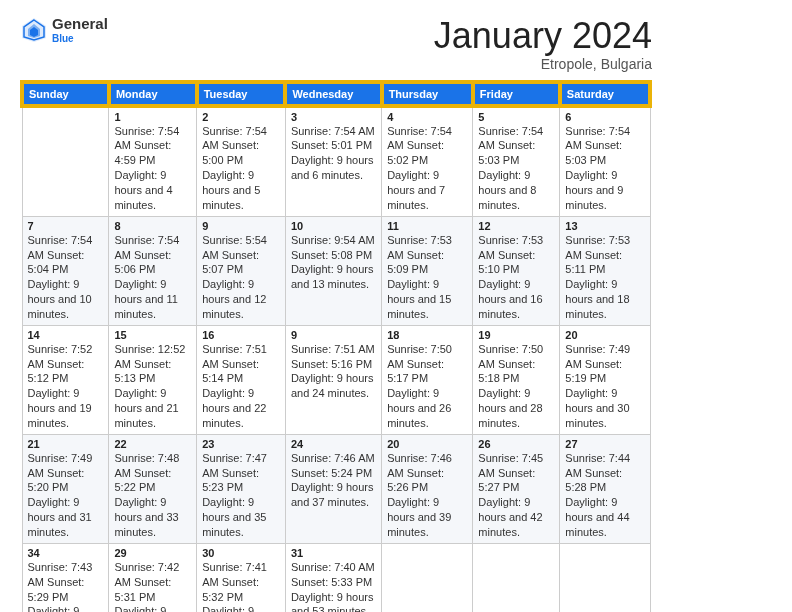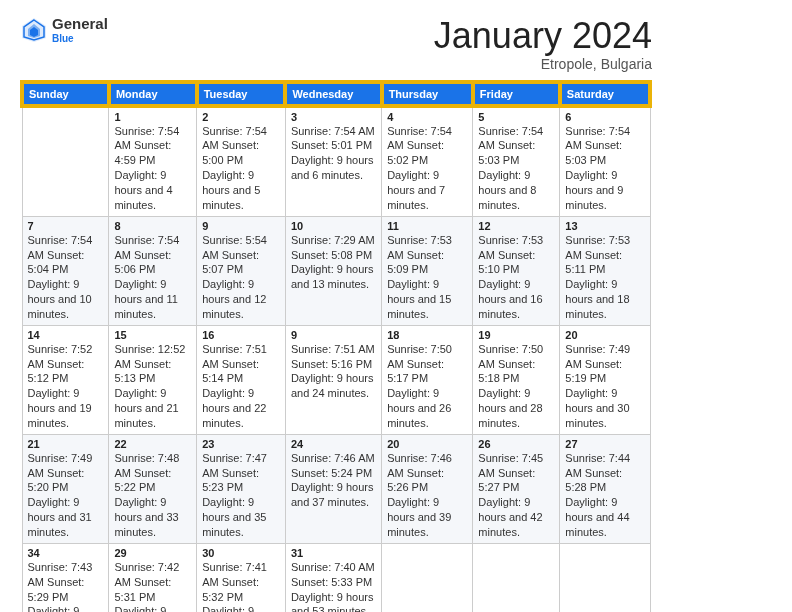--- a/index.html
+++ b/index.html
@@ -200,21 +200,21 @@
           </td>
           <td>
             <span class="day-number">9</span>
             <div class="day-info">Sunrise: 5:54 AM
 Sunset: 5:07 PM
 Daylight: 9 hours
 and 12 minutes.</div>
           </td>
           <td>
             <span class="day-number">10</span>
-            <div class="day-info">Sunrise: 7:29 AM
+            <div class="day-info">Sunrise: 9:54 AM
 Sunset: 5:08 PM
 Daylight: 9 hours
 and 13 minutes.</div>
           </td>
           <td>
             <span class="day-number">11</span>
             <div class="day-info">Sunrise: 7:53 AM
 Sunset: 5:09 PM
 Daylight: 9 hours
 and 15 minutes.</div>

